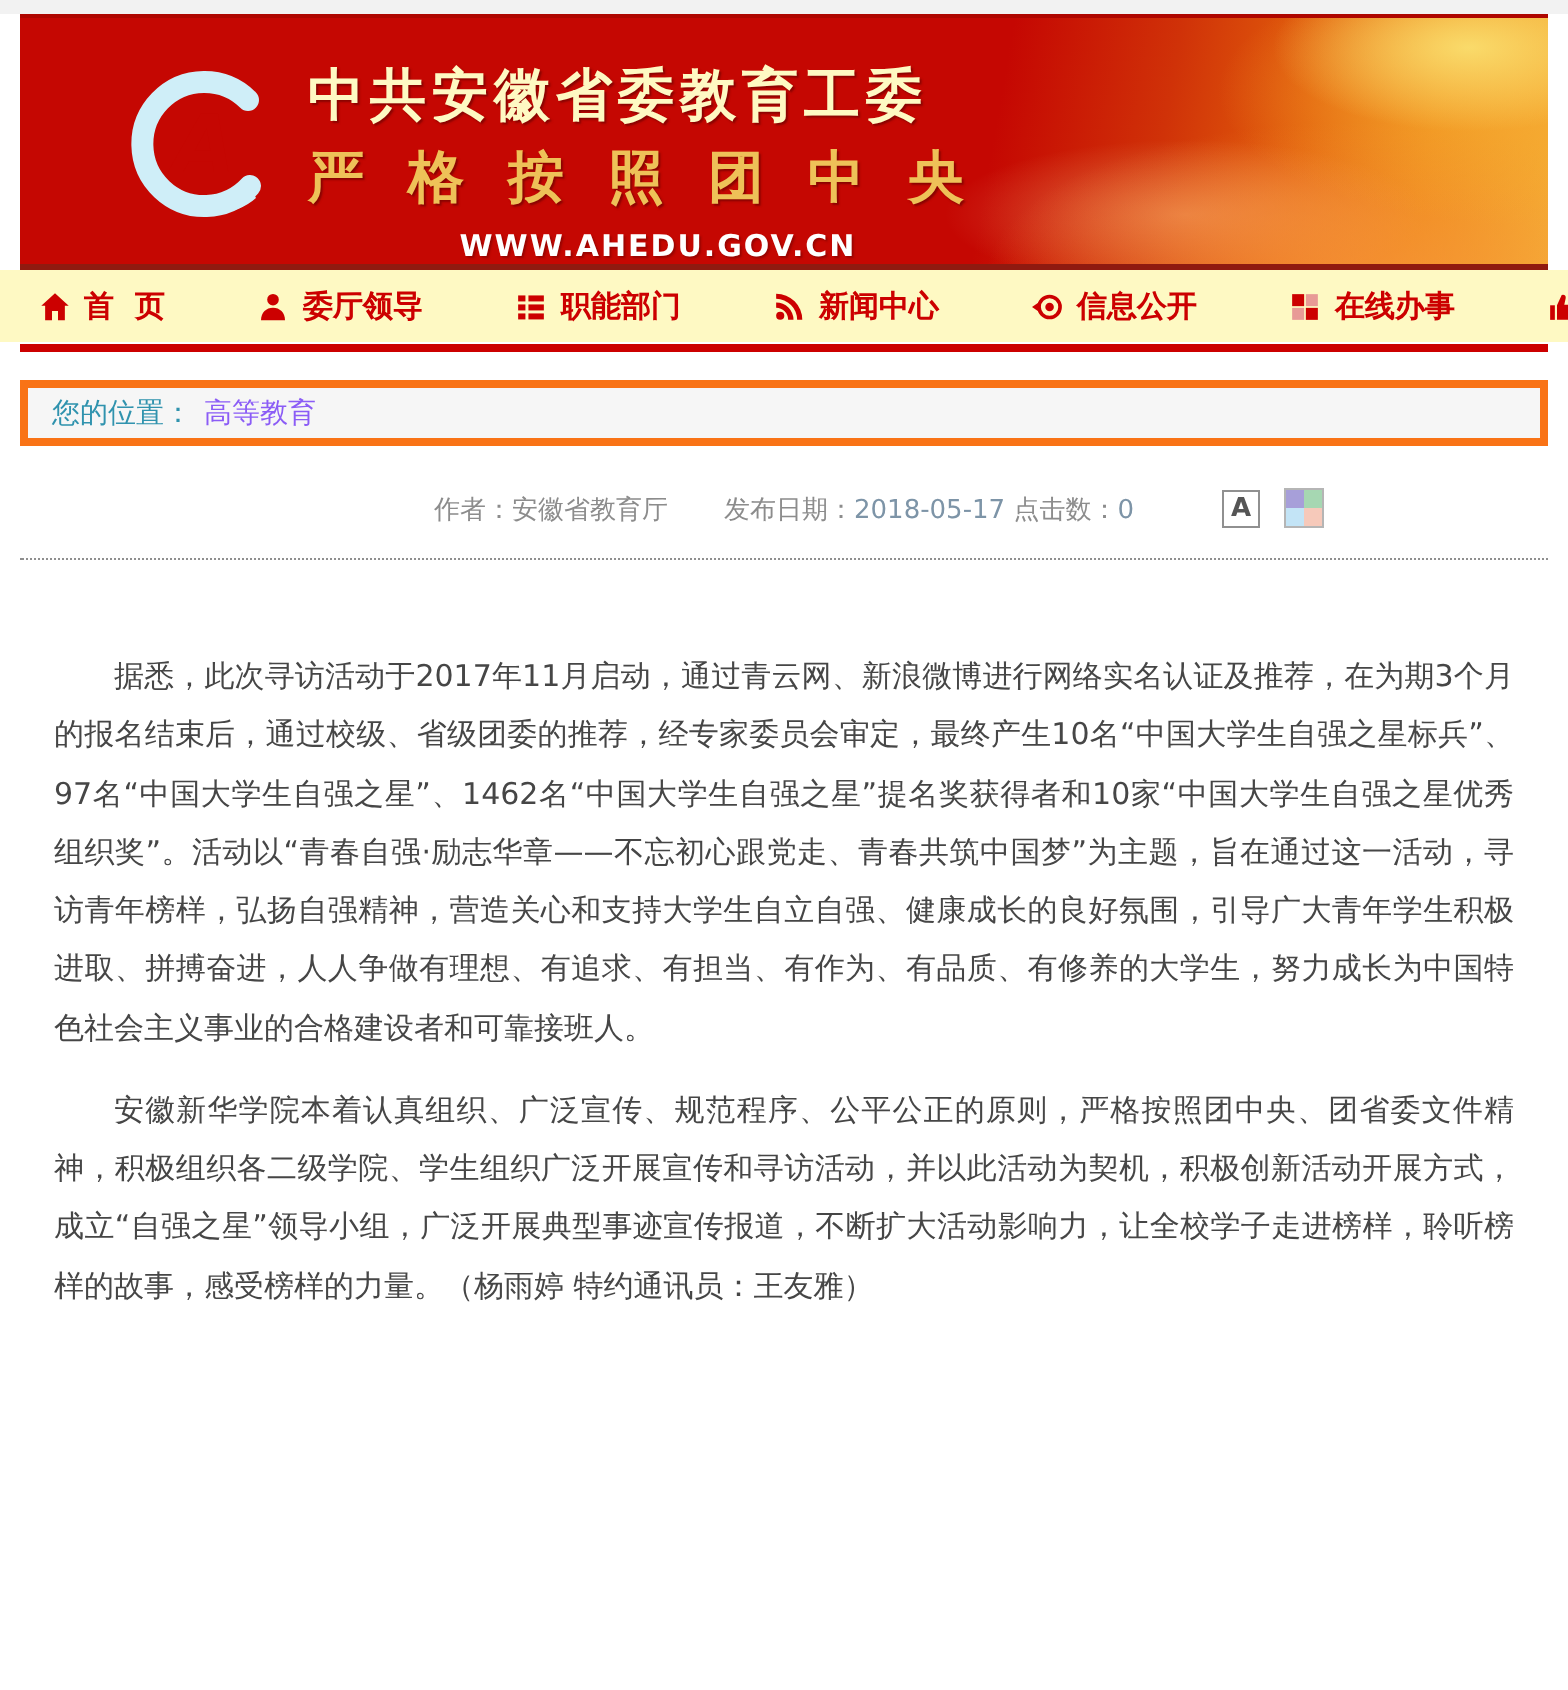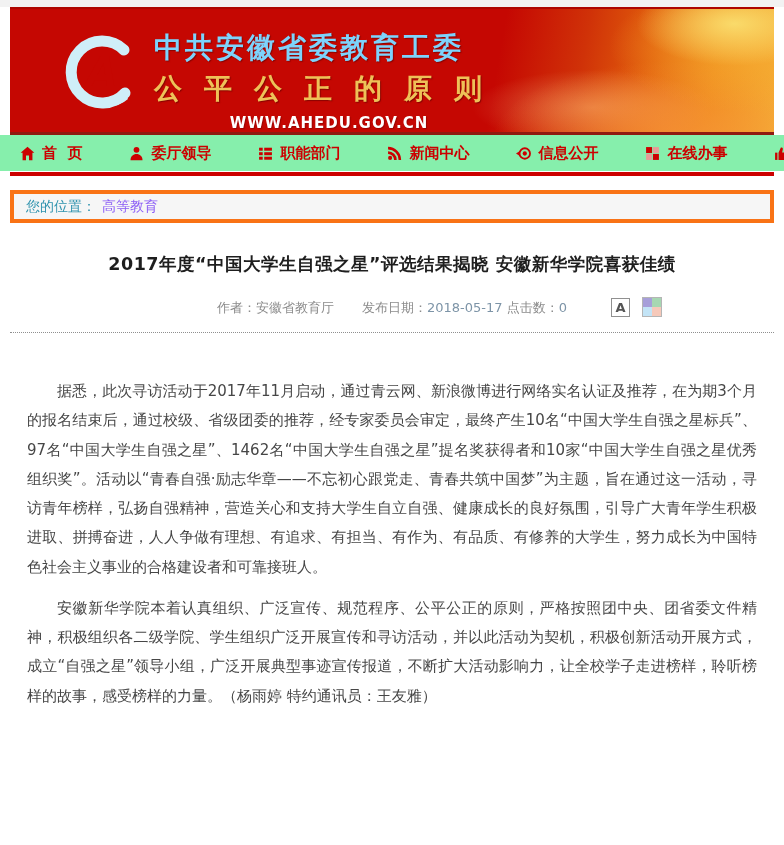--- a/index.html
+++ b/index.html
@@ -26,41 +26,41 @@
       radial-gradient(ellipse 140px 60px at 88% 12%, rgba(250,222,110,.95), rgba(250,222,110,0) 70%),
       radial-gradient(ellipse 220px 90px at 100% 30%, rgba(246,170,50,.9), rgba(246,170,50,0) 75%),
       radial-gradient(ellipse 260px 110px at 70% 105%, rgba(248,150,60,.75), rgba(248,150,60,0) 70%),
       radial-gradient(ellipse 160px 50px at 45% 80%, rgba(255,200,140,.45), rgba(255,200,140,0) 75%),
       linear-gradient(100deg, #c50702 0%, #c50702 18%, #d03208 42%, #e2600c 62%, #ee8b1a 80%, #f4ae33 100%);
   }
   .logo-row { position: absolute; left: 48px; top: 20px; display: flex; align-items: flex-start; }
   .site-logo { width: 86px; height: 86px; flex: 0 0 auto; }
   .org-block { margin-left: 10px; }
   .org-line1 {
-    color: #7dd3fc; font-size: 28px; font-weight: bold; letter-spacing: 3px;
+    color: #fef9c3; font-size: 28px; font-weight: bold; letter-spacing: 3px;
     text-shadow: 1px 1px 1px rgba(90,0,0,.55); white-space: nowrap;
   }
   .org-line2 {
     color: #eec158; font-size: 28px; font-weight: bold; letter-spacing: 22px;
     margin-top: 3px; text-shadow: 1px 1px 1px rgba(90,0,0,.55); white-space: nowrap;
   }
   .org-site {
     color: #ffffff; font-size: 15px; letter-spacing: 1px; text-align: center;
     margin-top: 6px; font-weight: bold; text-shadow: 1px 1px 1px rgba(90,0,0,.4);
   }
   .header-slogan {
     position: absolute; right: 68px; top: 50px;
     color: #ffffff; font-size: 24px; font-weight: bold; white-space: pre;
     text-shadow: 1px 2px 3px rgba(110,30,0,.65); letter-spacing: 2px;
   }
 
   
   .main-nav {
     display: flex; justify-content: space-between; align-items: center;
-    height: 36px; padding: 0 20px; background: #86efac; gap: 47px;
+    height: 36px; padding: 0 20px; background: #fef9c3; gap: 47px;
   }
   .nav-item {
     display: flex; align-items: center; gap: 7px;
     color: #cc0000; font-size: 15px; font-weight: bold;
     text-decoration: none; white-space: pre; cursor: pointer;
   }
   .nav-item svg { display: block; }
   .nav-rule { height: 4px; background: #cc0000; margin: 1px 10px 0; }
 
   
@@ -109,21 +109,21 @@
 <div class="site-header">
   <div class="header-photo"></div>
   <div class="logo-row">
     <svg class="site-logo" viewBox="0 0 86 86">
       <path d="M66 21 A31 31 0 1 0 67 64" fill="none" stroke="#cfeef8" stroke-width="11" stroke-linecap="round"></path>
       <path d="M67 64 Q58 76 44 77 Q60 79 70 70 Z" fill="#cfeef8"></path>
       <text x="44" y="57" font-size="40" font-weight="bold" font-style="italic" fill="#c50702" text-anchor="middle" font-family="'DejaVu Sans', sans-serif">A</text>
     </svg>
     <div class="org-block">
       <div class="org-line1">中共安徽省委教育工委</div>
-      <div class="org-line2">公平公正的原则</div>
+      <div class="org-line2">严格按照团中央</div>
       <div class="org-site">WWW.AHEDU.GOV.CN</div>
     </div>
   </div>
 </div>
 
 <div class="main-nav">
   <a class="nav-item">
     <span><svg width="15" height="15" viewBox="0 0 14 14" fill="#cc0000">
           <path d="M7 .6 13.4 6.4 11.6 6.4 11.6 13.2 8.4 13.2 8.4 8.9 5.6 8.9 5.6 13.2 2.4 13.2 2.4 6.4 .6 6.4Z"></path>
         </svg></span>
@@ -181,21 +181,20 @@
   </a>
 </div>
 <div class="nav-rule"></div>
 
 <div class="breadcrumb-bar">
   <span class="crumb-label">您的位置：</span>
   <a class="crumb-current">高等教育</a>
 </div>
 
 <div class="article">
-  <h1 class="article-title">2017年度“中国大学生自强之星”评选结果揭晓 安徽新华学院喜获佳绩</h1>
 
   <div class="meta-row">
     <span>作者：</span><span>安徽省教育厅</span><span class="sep"></span><span>发布日期：</span><span class="meta-val">2018-05-17</span> <span>点击数：</span><span class="meta-val">0</span>
     <span class="meta-tools">
       <span class="font-size-btn">A</span>
       <span class="color-grid-btn">
           <span class="cg-1"></span>
           <span class="cg-2"></span>
           <span class="cg-3"></span>
           <span class="cg-4"></span>

